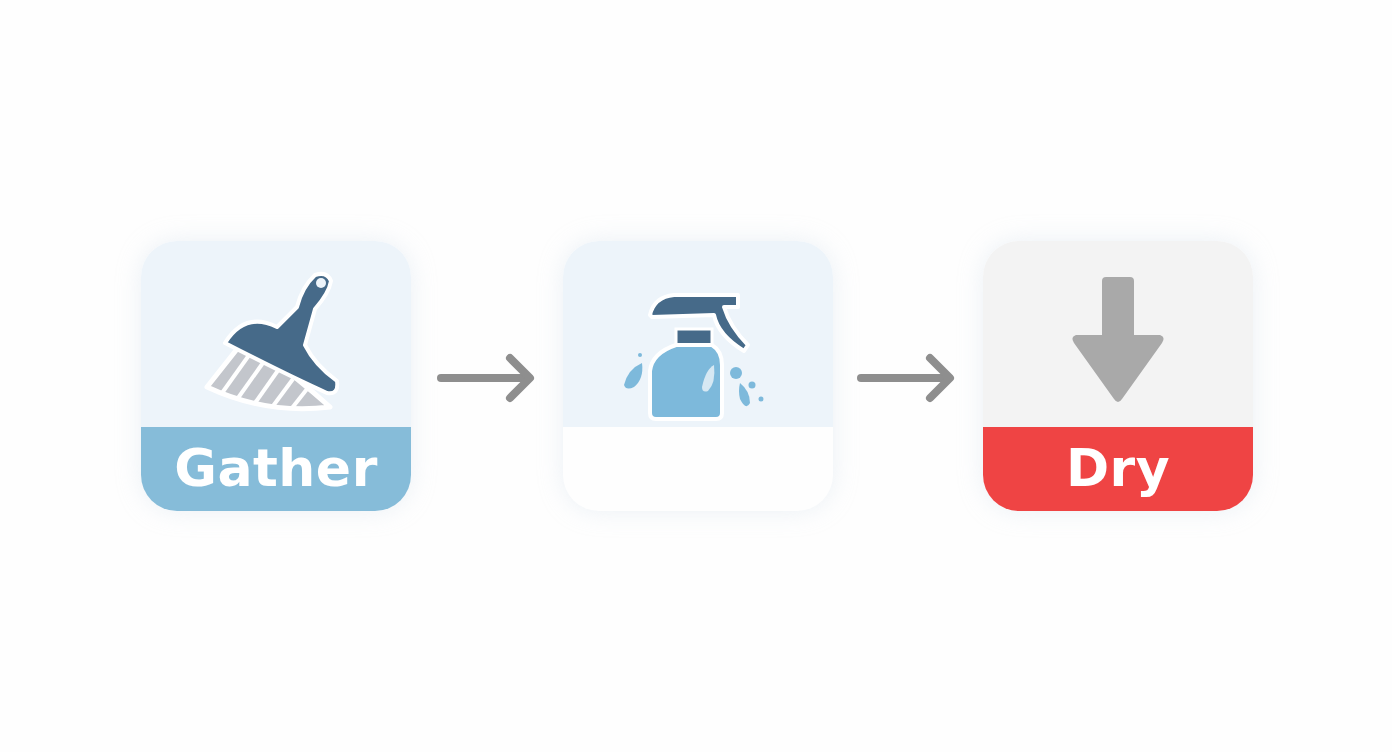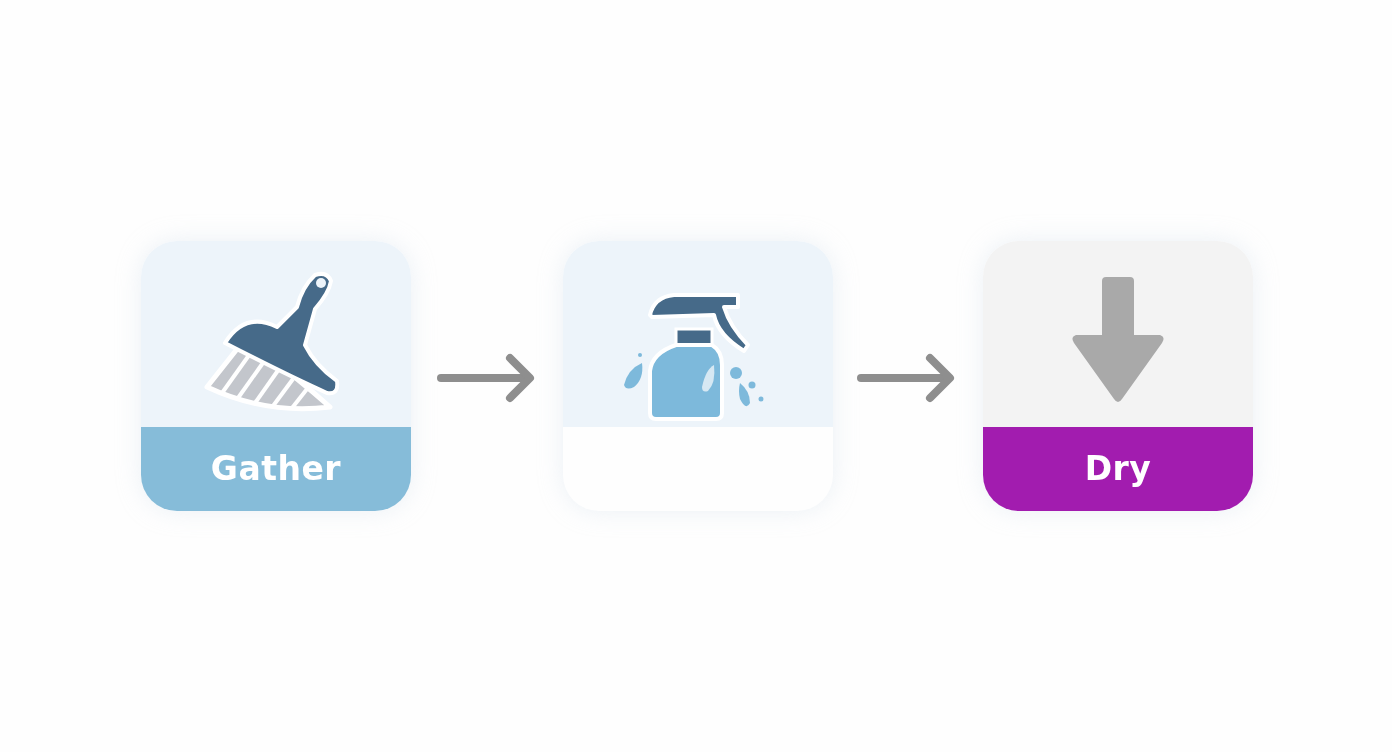--- a/index.html
+++ b/index.html
@@ -3,26 +3,26 @@
 <meta charset="utf-8">
 <style>
   html, body { margin:0; padding:0; }
   body { width:1392px; height:752px; background:#fefefe; position:relative; overflow:hidden;
          font-family:"DejaVu Sans", sans-serif; }
   .card { position:absolute; top:241px; width:270px; height:270px; border-radius:36px; overflow:hidden;
           box-shadow:0 0 24px rgba(200,215,230,0.35); }
   .card .top { position:absolute; left:0; top:0; width:100%; height:186px; }
   .card .bottom { position:absolute; left:0; top:186px; width:100%; height:84px;
                   display:flex; align-items:center; justify-content:center; }
-  .card .label { color:#ffffff; font-weight:bold; font-size:33px; letter-spacing:0.5px; margin-top:-2px; }
+  .card .label { color:#ffffff; font-weight:bold; font-size:52px; letter-spacing:0.5px; margin-top:-2px; }
   .c1 { left:141px; } .c2 { left:563px; } .c3 { left:983px; }
   .c1 .top, .c2 .top { background:#edf4fa; }
   .c1 .bottom, .c2 .bottom { background:#86bcd9; }
   .c3 .top { background:#f3f3f3; }
-  .c3 .bottom { background:#a21caf; }
+  .c3 .bottom { background:#ef4444; }
   .icon { position:absolute; }
   .arrow { position:absolute; top:350px; width:100px; height:56px; }
 </style>
 </head>
 <body>
 
 <div>
 
   <div class="card c1">
     <div class="top">

